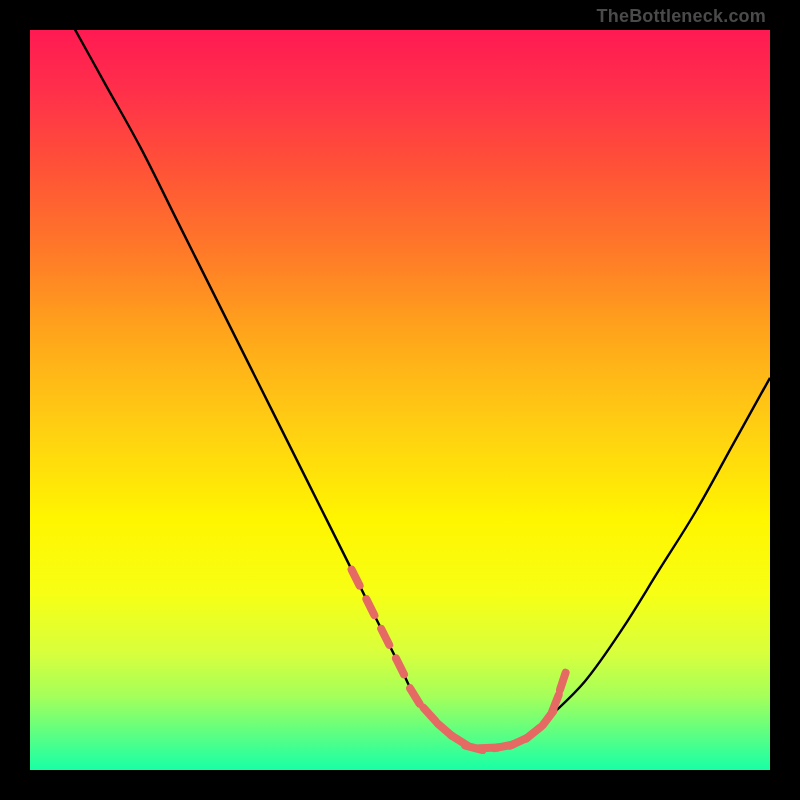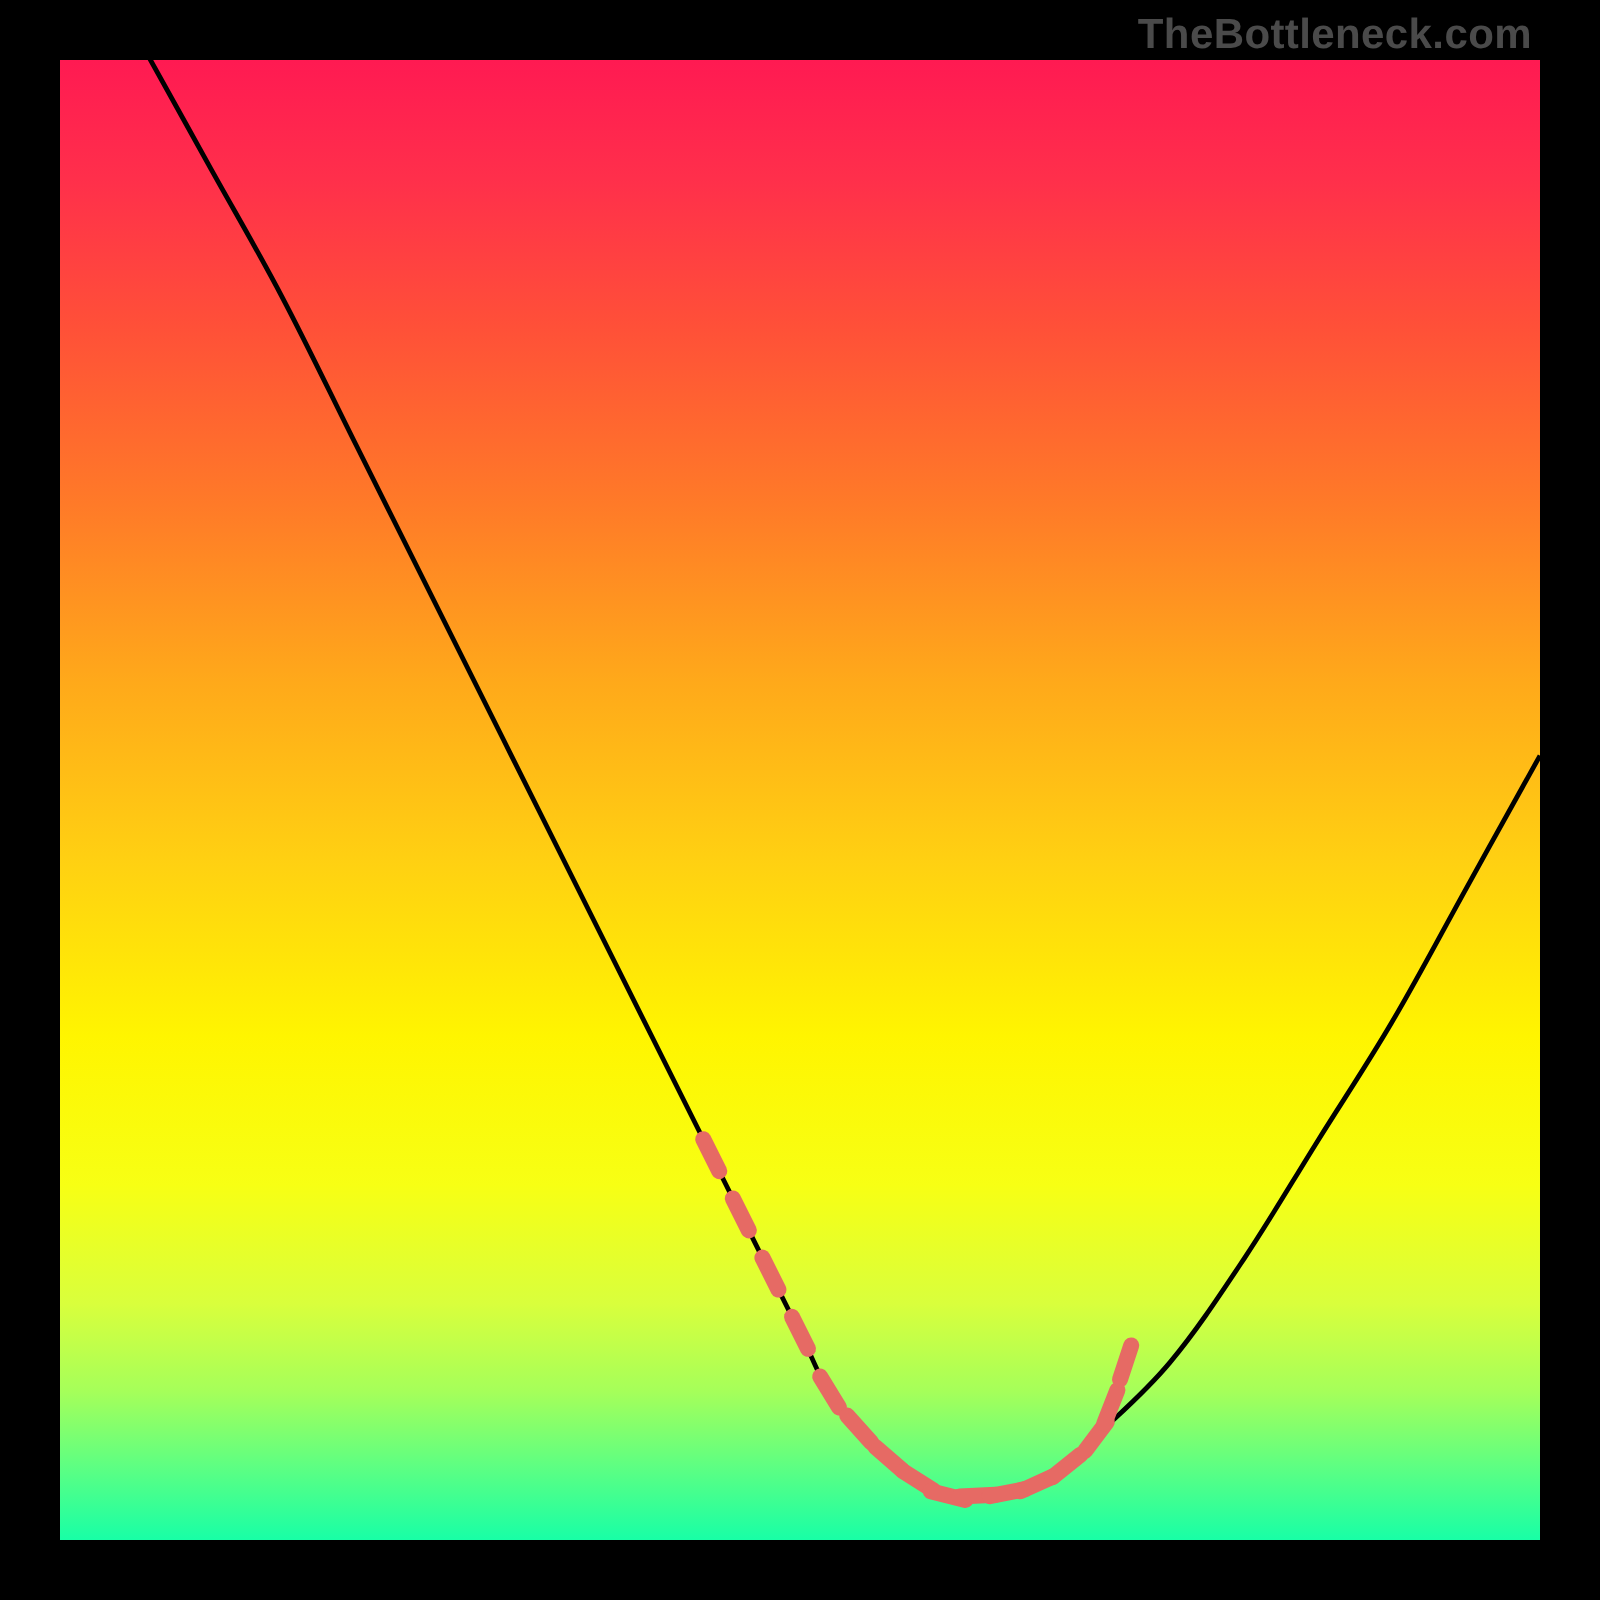--- a/index.html
+++ b/index.html
@@ -33,21 +33,21 @@
       #f7ff14 76%,
       #d9ff3c 84%,
       #a5ff5a 90%,
       #5eff82 95%,
       #18ffa6 100%);
   }
   .watermark {
     position: absolute;
     top: 6px;
     right: 34px;
-    font-size: 21px;
+    font-size: 18px;
     font-weight: 600;
     color: #4a4a4a;
     letter-spacing: 0.2px;
   }
   svg.curve {
     position: absolute;
     left: 0;
     top: 0;
     width: 740px;
     height: 740px;

